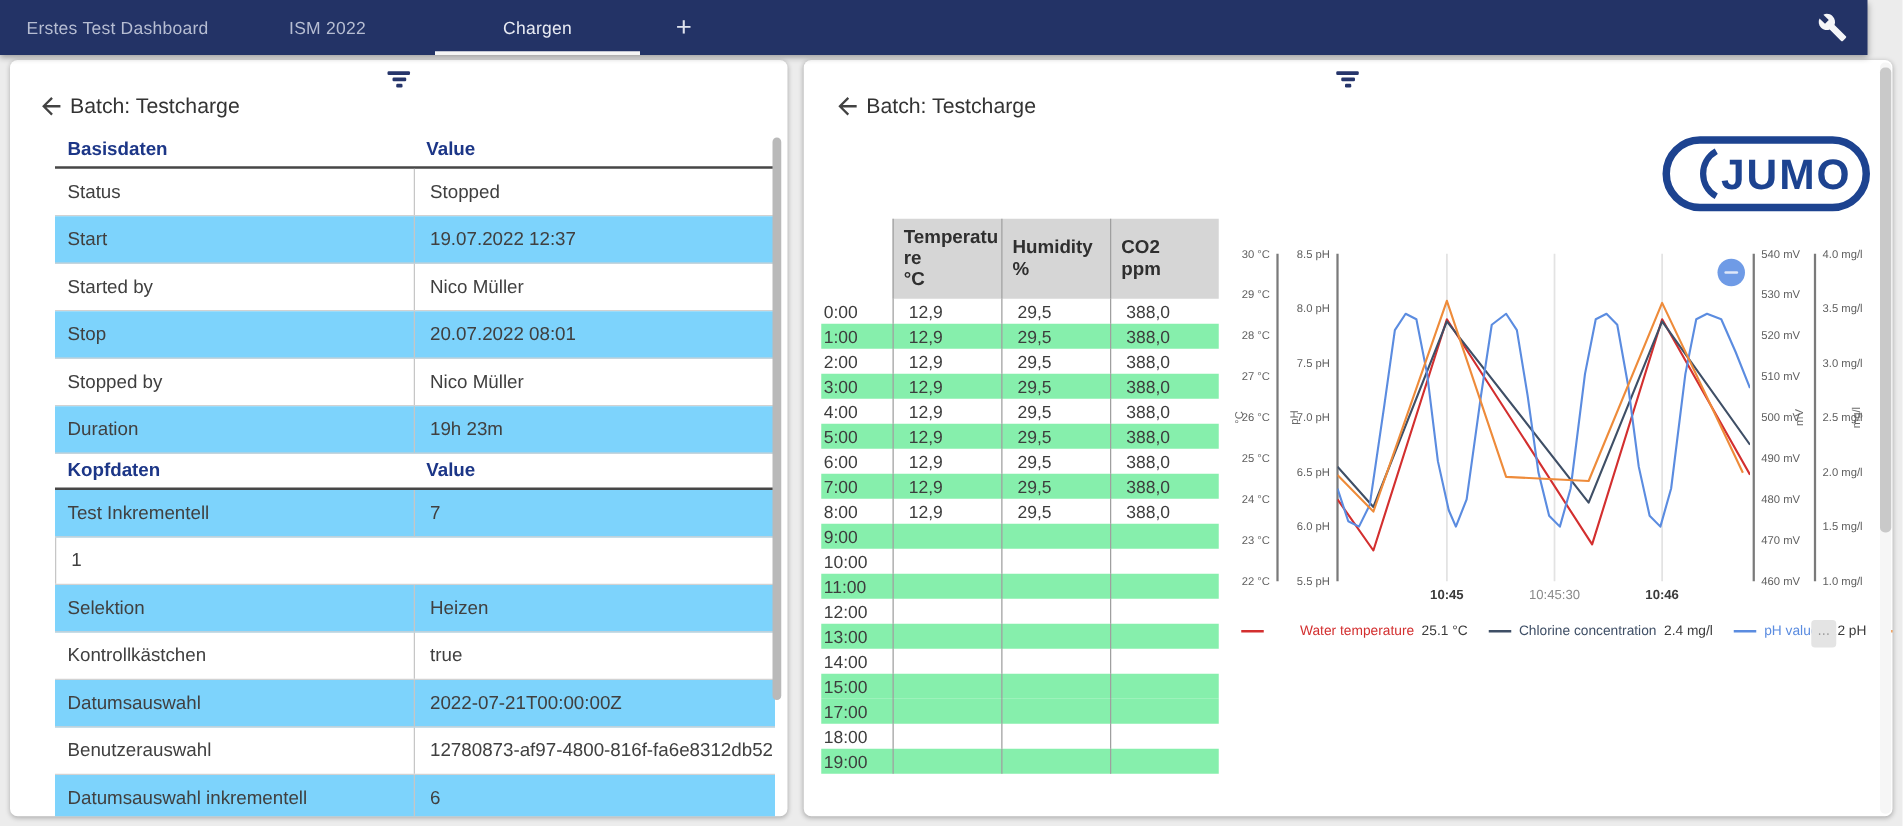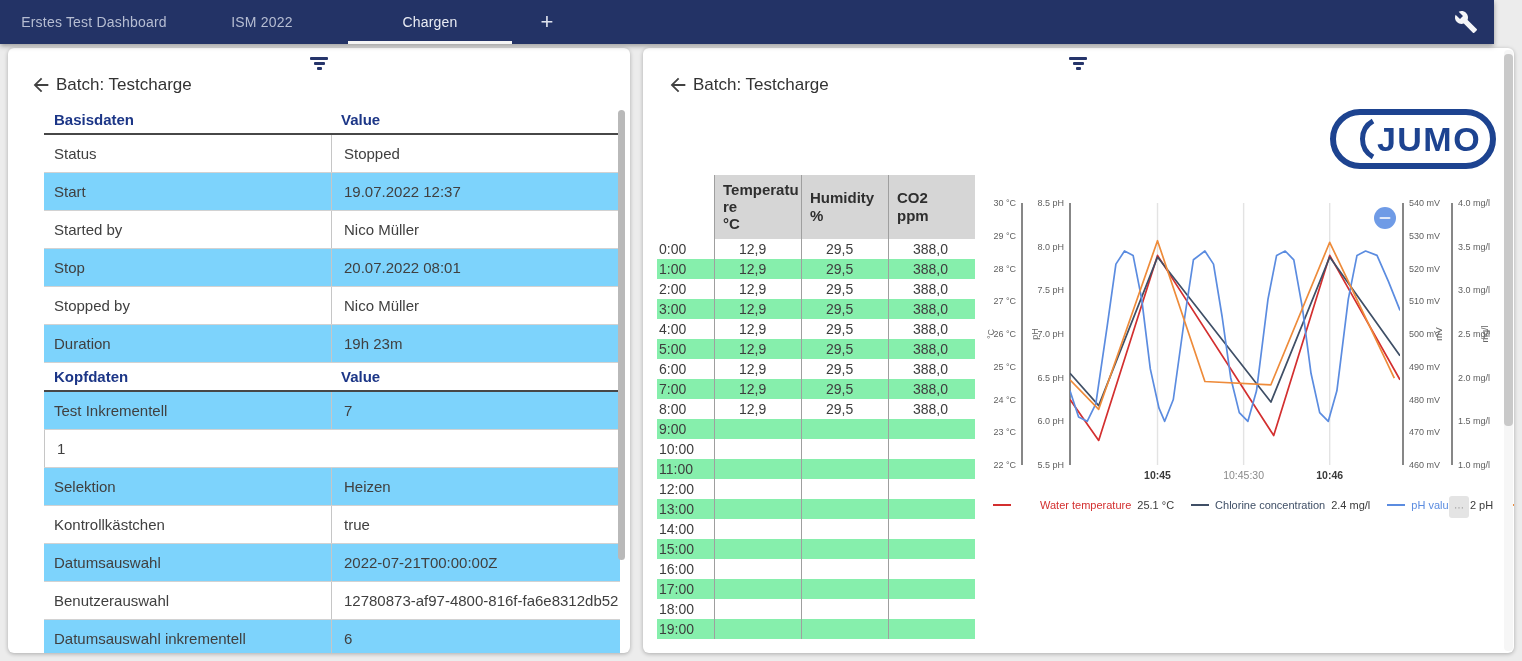--- a/index.html
+++ b/index.html
@@ -48,21 +48,21 @@
   .mini-table{position:absolute;left:14px;top:127px;width:318px;font-size:14px;color:#3d3d3d}
   .mt-head{display:flex;height:64px}
   .mt-head .t-time{width:57px;flex:none}
   .mt-col{width:87px;flex:none;background:#d6d6d6;border-left:1px solid #9f9f9f;box-sizing:border-box;
           padding:5px 2px 6px 8px;display:flex;flex-direction:column;justify-content:center;
           font-weight:600;font-size:15px;color:#2f2f2f;line-height:1.15;overflow-wrap:anywhere}
   .mt-row{display:flex;height:20px}
   .mt-row.gray{background:#86efac}
   .mt-row .c-time{width:57px;flex:none;padding-left:2px;box-sizing:border-box;display:flex;align-items:center}
   .mt-row .c-val{width:87px;flex:none;border-left:1px solid #9f9f9f;box-sizing:border-box;
-                 padding-left:24px;display:flex;align-items:center}
+                 padding-left:12px;display:flex;align-items:center}
 
   
   #chart-svg{position:absolute;left:337px;top:147px}
   .legend{position:absolute;left:350px;top:446px;height:22px;display:flex;gap:17px;
           align-items:center;font-size:11px;color:#3b3b3b;white-space:nowrap}
   .leg-item{display:flex;align-items:center;gap:6px;cursor:pointer}
   .leg-swatch{width:18px;height:2px;flex:none}
   .leg-name{font-weight:500}
   .leg-val{color:#3b3b3b}
   .more-btn{position:absolute;left:806px;top:448px;width:20px;height:22px;background:#e4e4e4;
@@ -283,26 +283,20 @@
         <div class="c-val"></div>
       </div>
       <div class="mt-row">
         <div class="c-time">14:00</div>
         <div class="c-val"></div>
         <div class="c-val"></div>
         <div class="c-val"></div>
       </div>
       <div class="mt-row gray">
         <div class="c-time">15:00</div>
-        <div class="c-val"></div>
-        <div class="c-val"></div>
-        <div class="c-val"></div>
-      </div>
-      <div class="mt-row">
-        <div class="c-time">16:00</div>
         <div class="c-val"></div>
         <div class="c-val"></div>
         <div class="c-val"></div>
       </div>
       <div class="mt-row gray">
         <div class="c-time">17:00</div>
         <div class="c-val"></div>
         <div class="c-val"></div>
         <div class="c-val"></div>
       </div>

